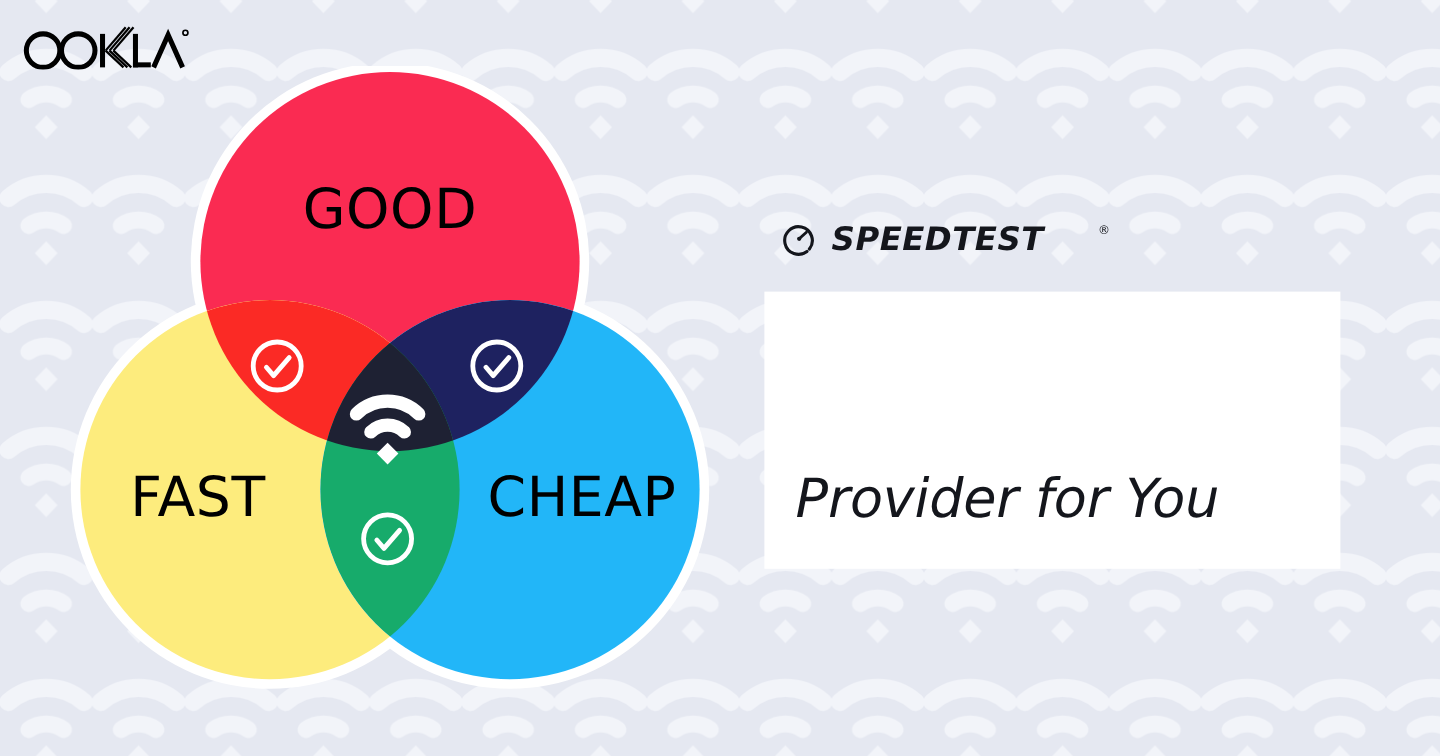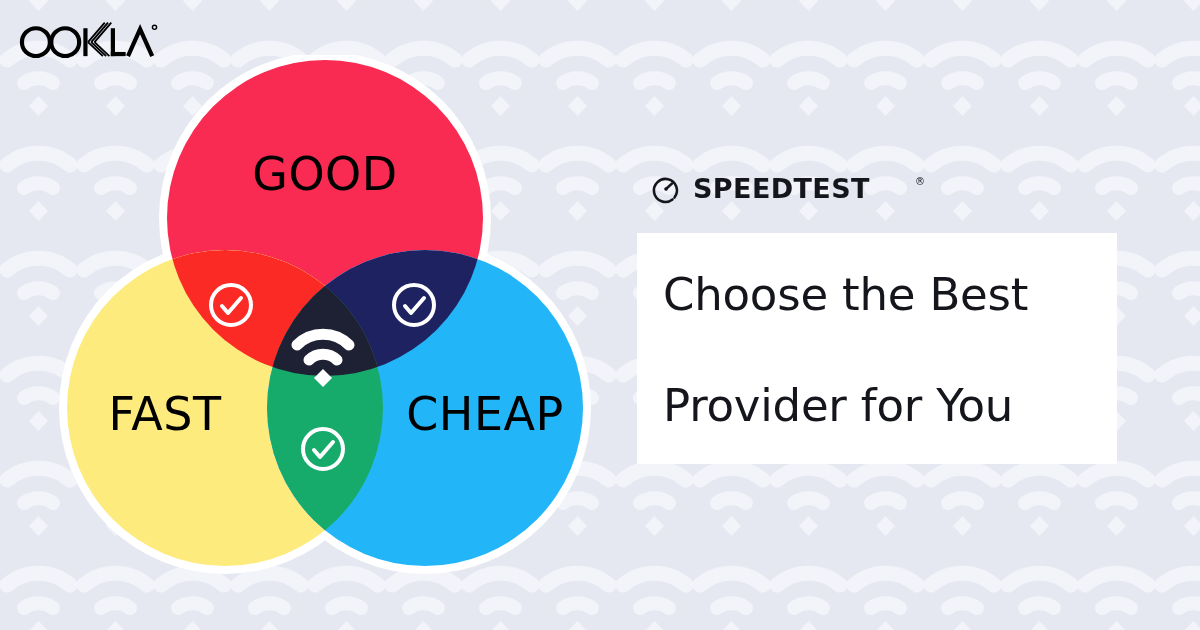--- a/index.html
+++ b/index.html
@@ -12,21 +12,21 @@
   
   #bg-pattern{position:absolute;inset:0;z-index:0;}
 
   
   #ookla-logo{position:absolute;left:18px;top:18px;width:140px;height:40px;z-index:6;}
 
   
   #venn{position:absolute;left:40px;top:55px;width:570px;height:530px;z-index:4;}
 
   
-  #right-col{position:absolute;left:637px;top:172px;width:490px;z-index:5;}
+  #right-col{position:absolute;left:637px;top:182px;width:490px;z-index:5;font-style:italic;}
   #speedtest-logo{height:34px;margin-left:12px;margin-bottom:27px;display:block;}
   #headline-card{
     background:#ffffff;width:480px;box-sizing:border-box;
     padding:34px 26px 30px 26px;
   }
   #headline{
     margin:0;font-weight:400;font-size:45px;line-height:1.235;
     color:#14161c;letter-spacing:-0.2px;
     font-family:"DejaVu Sans", sans-serif;
   }
@@ -162,18 +162,18 @@
       <path d="M23.5 27.5 A 11.5 11.5 0 1 1 25.5 25.5" fill="none" stroke="#14161c" stroke-width="2.6" stroke-linecap="round"></path>
       <path d="M17 17 L23 11.5" fill="none" stroke="#14161c" stroke-width="2.4" stroke-linecap="round"></path>
       <circle cx="17" cy="17" r="1.8" fill="#14161c"></circle>
     </g>
     <text x="44" y="26" fill="#14161c" font-family="DejaVu Sans, sans-serif" font-size="27" font-weight="bold" letter-spacing="0.4">SPEEDTEST</text>
     <text x="266" y="13" fill="#14161c" font-family="DejaVu Sans, sans-serif" font-size="10">®</text>
   </svg>
 
   <div id="headline-card">
     <h1 id="headline">
-      <span>Choose the Best</span><br>
+      <br>
       <br>
       <span>Provider for You</span>
     </h1>
   </div>
 </div>
 
 </body></html>

